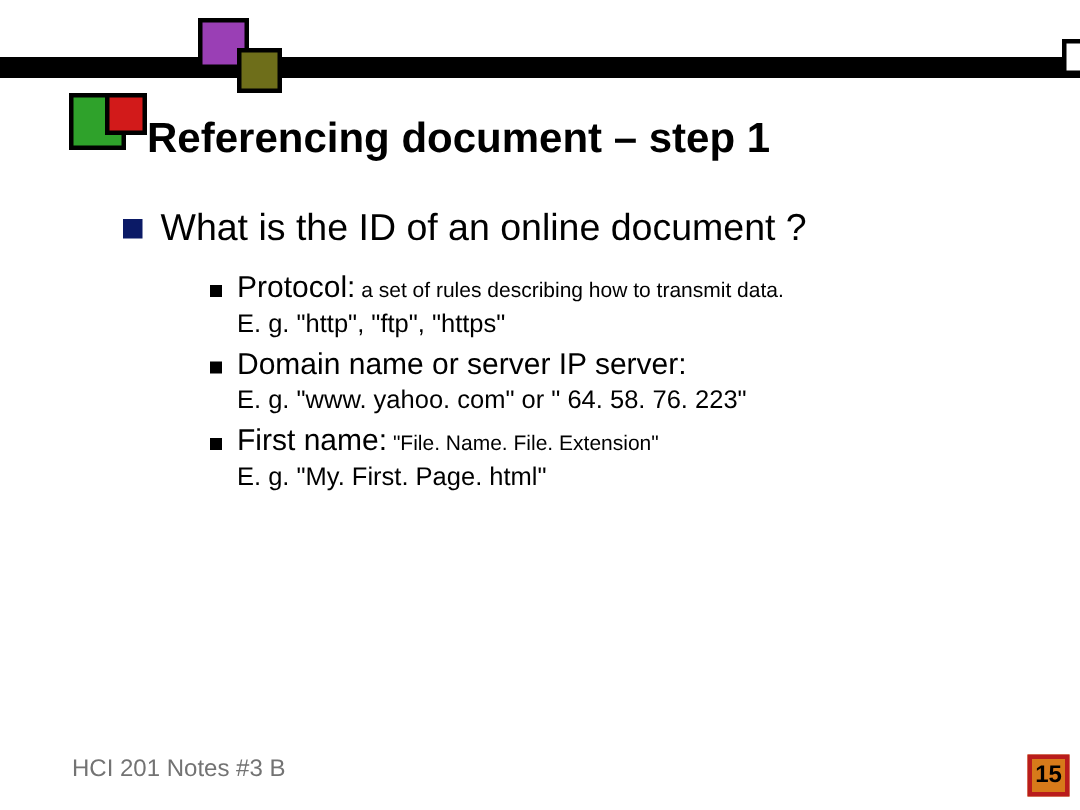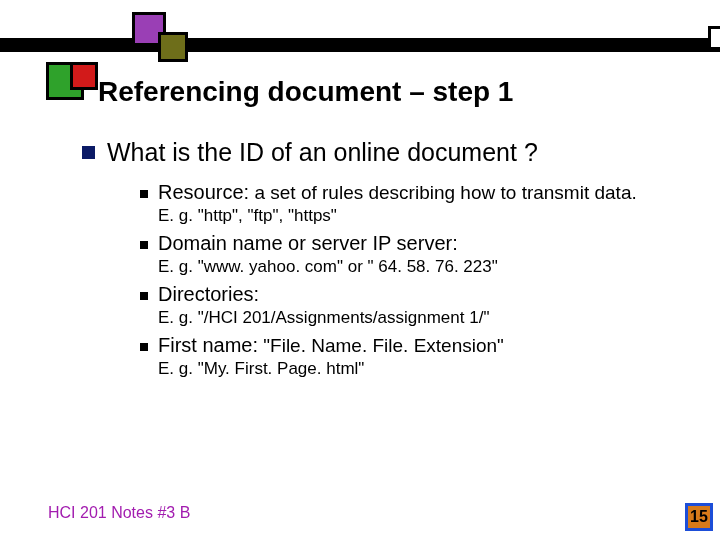--- a/index.html
+++ b/index.html
@@ -64,40 +64,40 @@
     .lvl3 {
       margin-left: 58px;
       margin-bottom: 6px;
     }
     .lvl3-row { display: flex; align-items: flex-start; }
     .bullet3 {
       width: 8px; height: 8px; background: #000;
       margin-right: 10px; margin-top: 9px; flex-shrink: 0;
     }
     .lvl3-main { font-size: 20px; }
-    .lvl3-def { font-size: 19px; }
+    .lvl3-def { font-size: 14px; }
     .lvl3-eg {
       font-size: 17px;
       margin-left: 18px;
       margin-top: 2px;
     }
     .footer-left {
       position: absolute;
       bottom: 18px;
       left: 48px;
       font-size: 16px;
-      color: #a21caf;
+      color: #737373;
     }
     .footer-right {
       position: absolute;
       bottom: 9px;
       right: 7px;
       width: 28px; height: 28px;
       background: #d77a1a;
-      border: 3px solid #1d4ed8;
+      border: 3px solid #b91c1c;
       display: flex;
       align-items: center;
       justify-content: center;
       font-size: 16px;
       font-weight: bold;
     }
   </style>
 </head>
 <body>
 
@@ -121,45 +121,36 @@
 <div class="content">
   <div class="lvl1">
     <div class="bullet1"></div>
     <div class="lvl1-text">What is the ID of an online document ?</div>
   </div>
 
   <div class="lvl3">
     <div class="lvl3-row">
       <div class="bullet3"></div>
       <div>
-        <span class="lvl3-main">Resource:</span><span class="lvl3-def"> a set of rules describing how to transmit data.</span>
+        <span class="lvl3-main">Protocol:</span><span class="lvl3-def"> a set of rules describing how to transmit data.</span>
       </div>
     </div>
     <div class="lvl3-eg">E. g. "http", "ftp", "https"</div>
   </div>
 
   <div class="lvl3">
     <div class="lvl3-row">
       <div class="bullet3"></div>
       <div>
         <span class="lvl3-main">Domain name or server IP server:</span><span class="lvl3-def"></span>
       </div>
     </div>
     <div class="lvl3-eg">E. g. "www. yahoo. com" or " 64. 58. 76. 223"</div>
   </div>
 
-  <div class="lvl3">
-    <div class="lvl3-row">
-      <div class="bullet3"></div>
-      <div>
-        <span class="lvl3-main">Directories:</span><span class="lvl3-def"></span>
-      </div>
-    </div>
-    <div class="lvl3-eg">E. g. "/HCI 201/Assignments/assignment 1/"</div>
-  </div>
 
   <div class="lvl3">
     <div class="lvl3-row">
       <div class="bullet3"></div>
       <div>
         <span class="lvl3-main">First name:</span><span class="lvl3-def"> "File. Name. File. Extension"</span>
       </div>
     </div>
     <div class="lvl3-eg">E. g. "My. First. Page. html"</div>
   </div>

